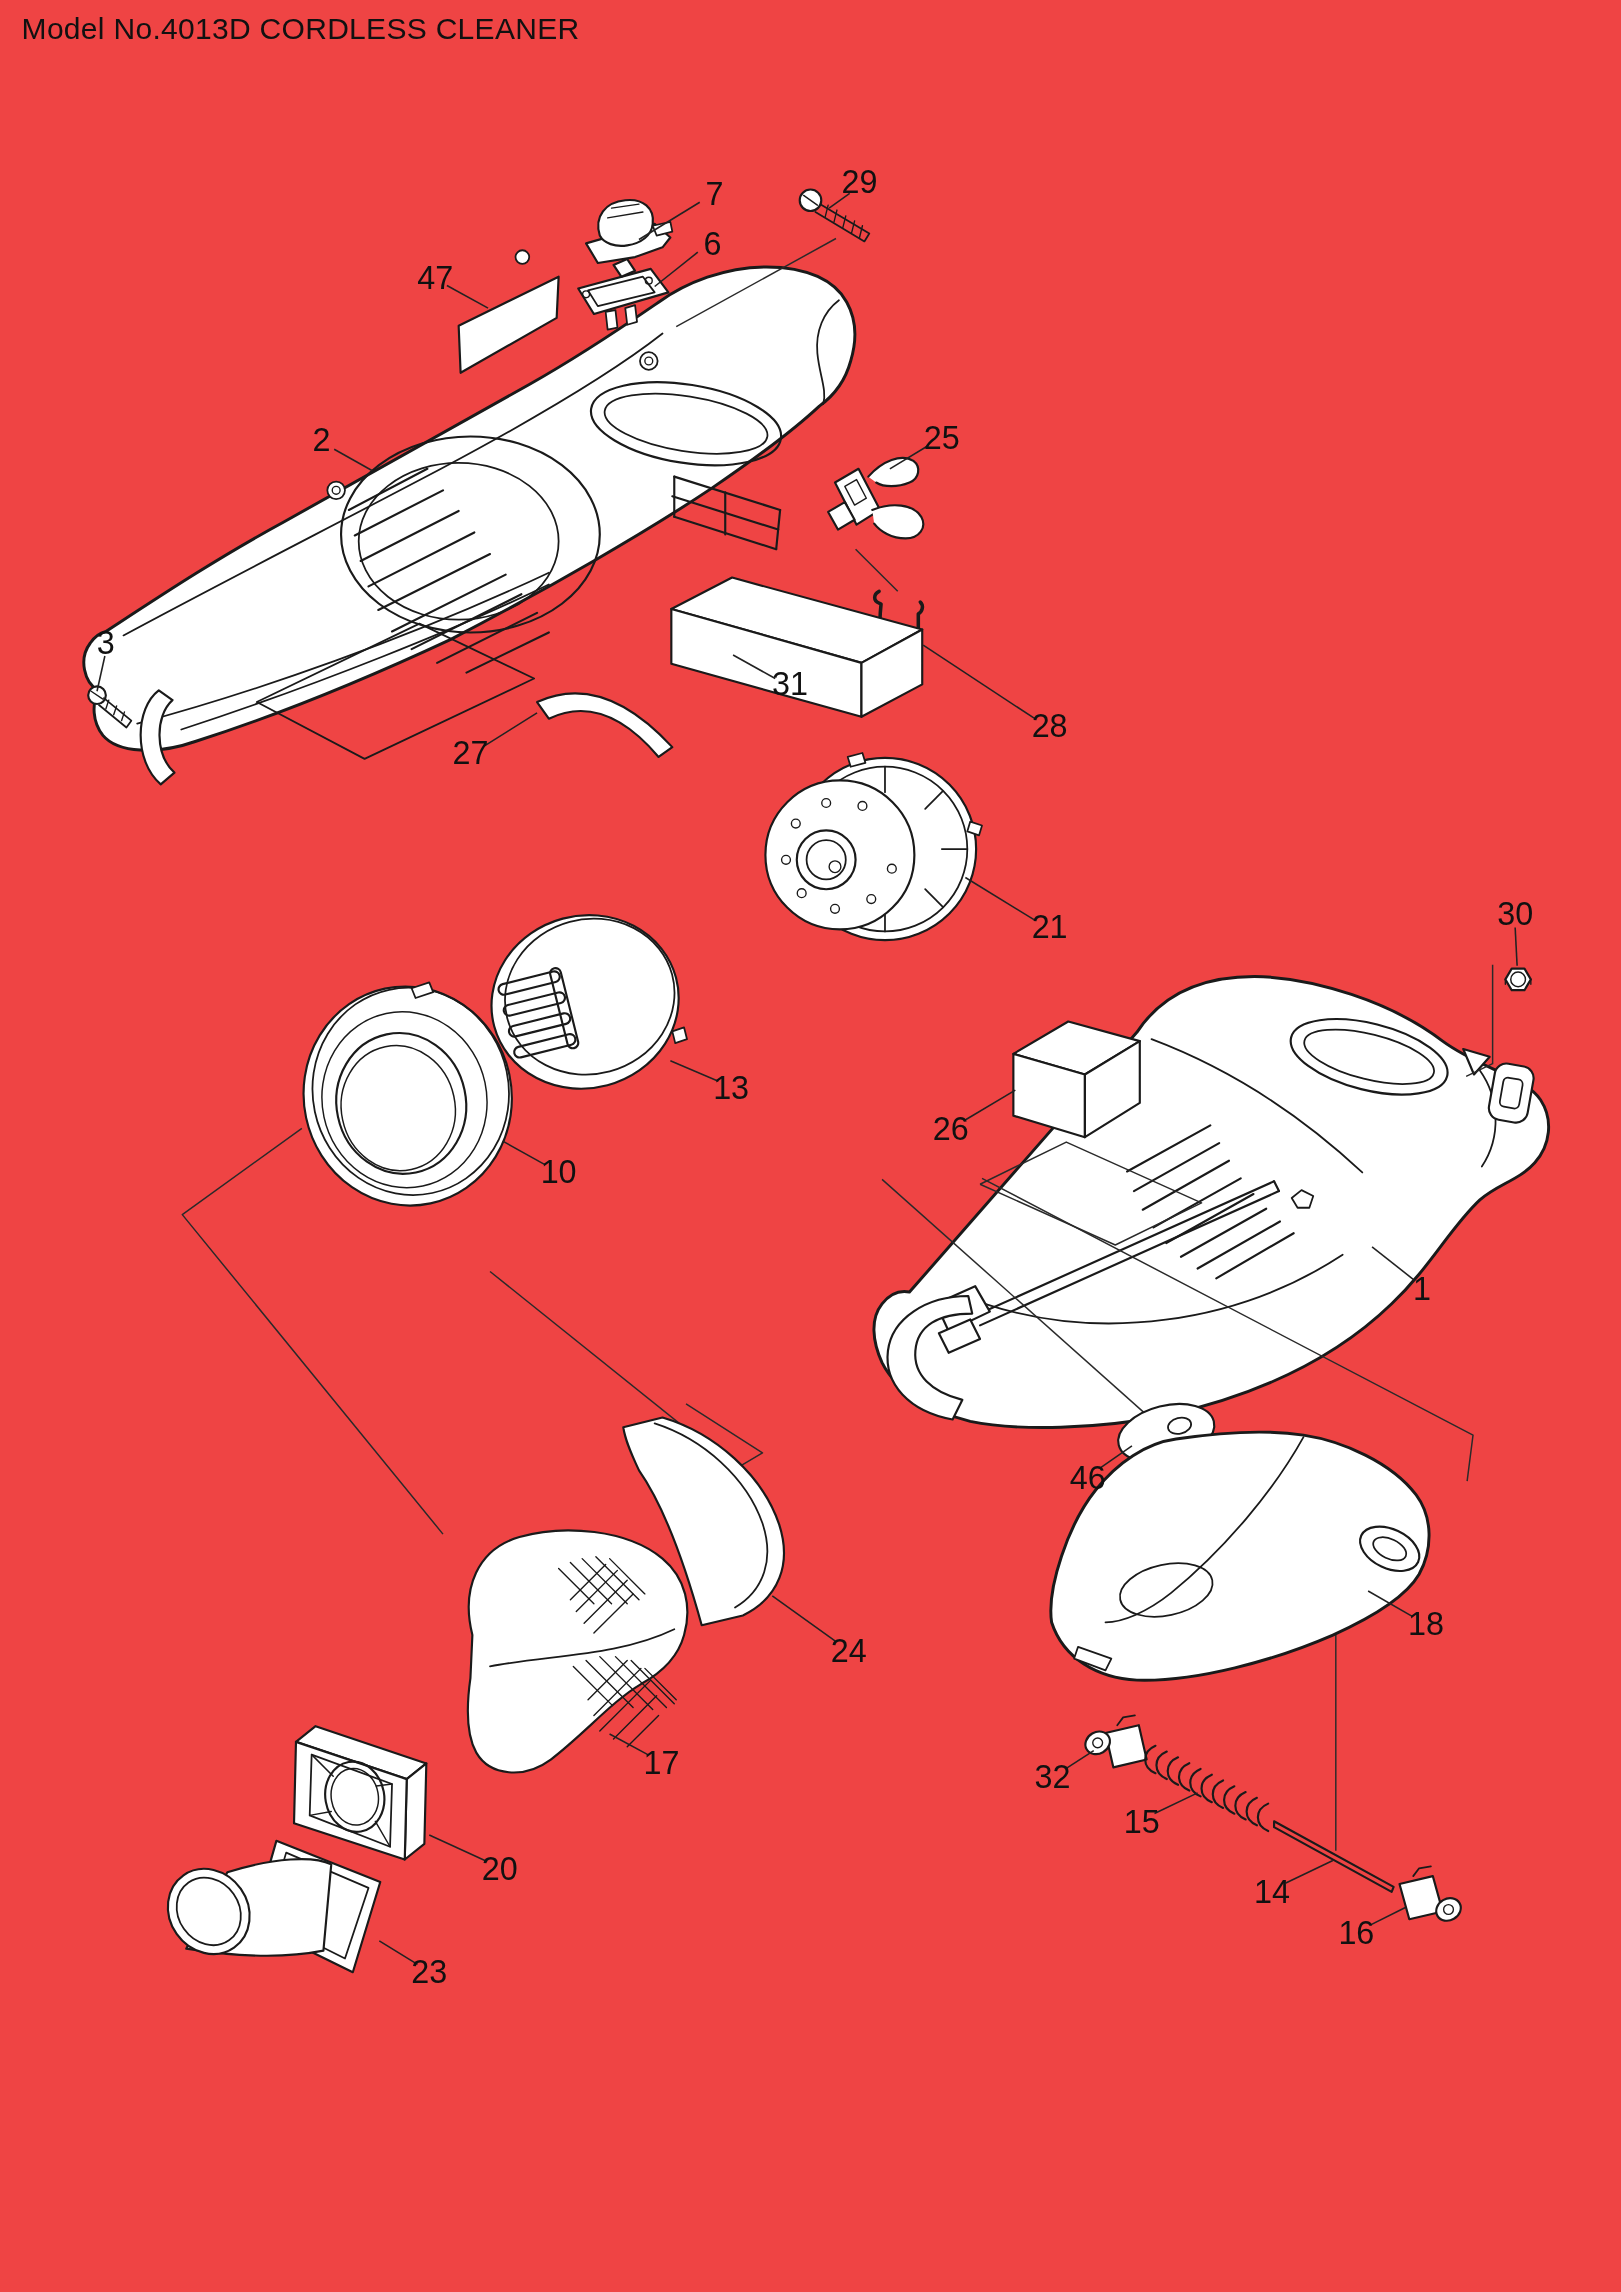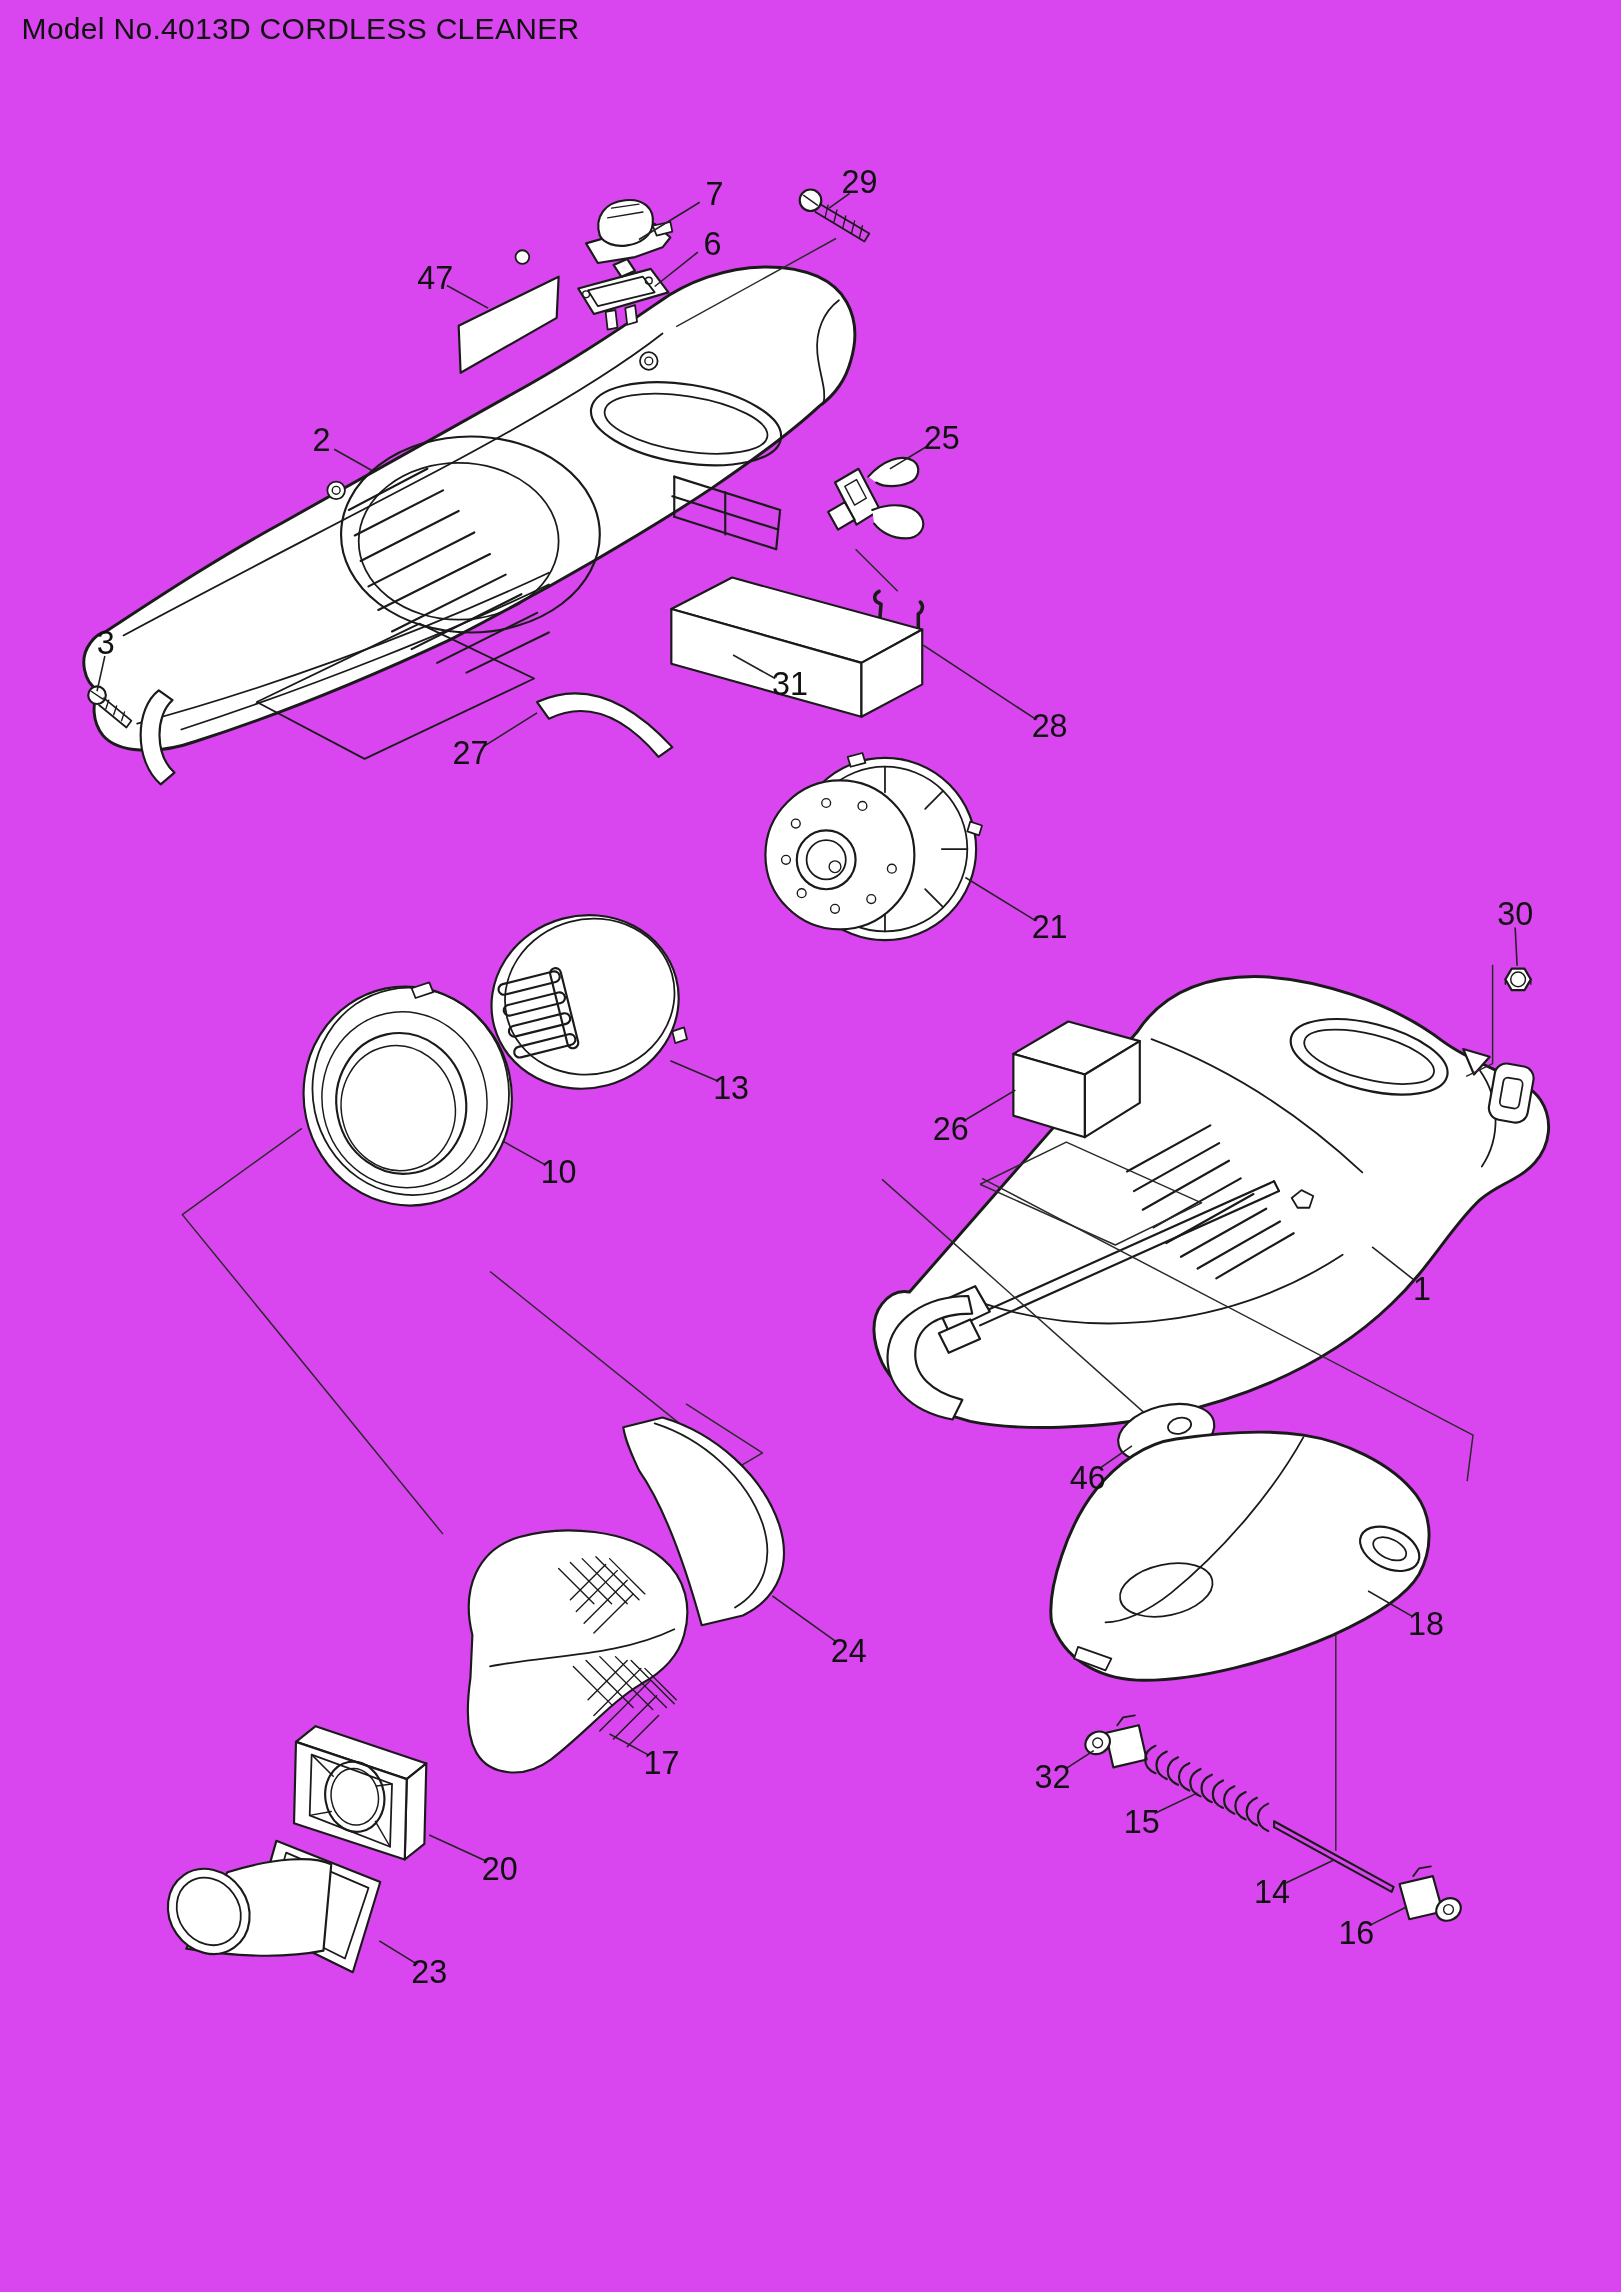--- a/index.html
+++ b/index.html
@@ -1,16 +1,16 @@
 <!DOCTYPE html>
 <html><head>
 <meta charset="utf-8">
 <style>
   html,body{margin:0;padding:0;background:#fff;}
-  .page{position:relative;width:1621px;height:2293px;background:#d946ef;overflow:hidden;
+  .page{position:relative;width:1621px;height:2293px;background:#ef4444;overflow:hidden;
         font-family:"Liberation Sans",sans-serif;}
   .title{position:absolute;left:21.6px;top:11.8px;margin:0;font-size:30px;font-weight:400;
          color:#111;letter-spacing:0.3px;font-family:"Liberation Sans",sans-serif;}
   svg{position:absolute;left:0;top:0;}
   .ink{stroke:var(--ink,#1a1a1a);fill:none;stroke-linecap:round;stroke-linejoin:round;}
   .fillw{fill:#ffffff;}
   .w3{stroke-width:3;}
   .w2{stroke-width:2.2;}
   .w18{stroke-width:1.8;}
   .w15{stroke-width:1.5;}

